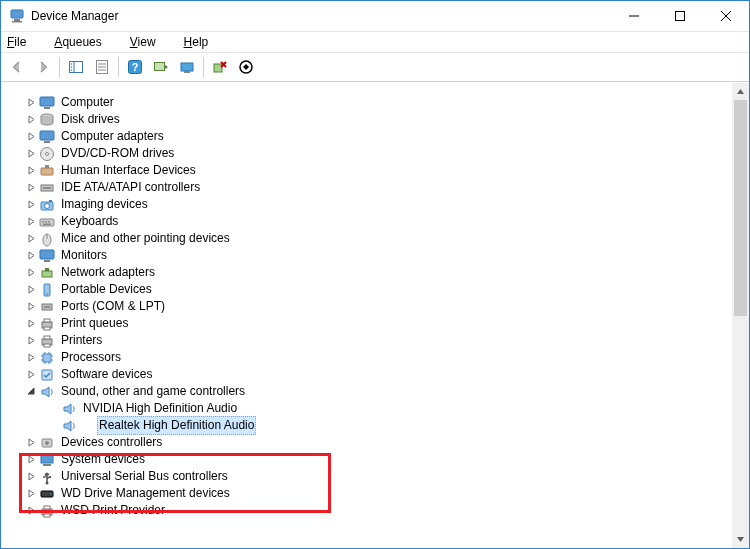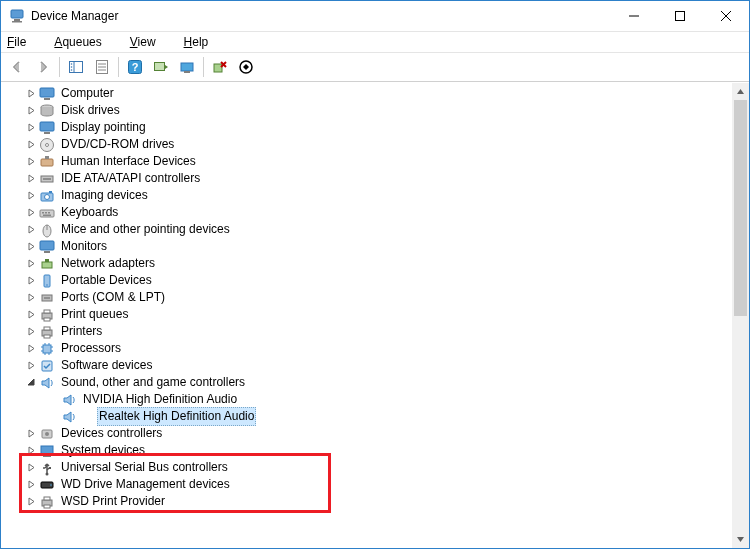--- a/index.html
+++ b/index.html
@@ -9,21 +9,21 @@
   .title-text{flex:0 0 auto;font-size:12px}
   .title-spacer{flex:1}
   .win-btn{width:46px;height:30px;display:flex;align-items:center;justify-content:center;font-family:inherit}
   .menubar{height:20px;display:flex;align-items:center;padding:0 6px;gap:28px;border-bottom:1px solid #e5e5e5}
   .menubar span{cursor:default}
   .menubar span u{text-decoration:underline}
   .toolbar{height:28px;display:flex;align-items:center;padding:0 4px;border-bottom:1px solid #d0d0d0;gap:2px}
   .tb-btn{width:22px;height:22px;display:flex;align-items:center;justify-content:center;border:1px solid transparent;border-radius:2px}
   .tb-sep{width:1px;height:20px;background:#d0d0d0;margin:0 2px}
   .content{flex:1;position:relative;overflow:hidden;border-top:1px solid #fff}
-  .tree{position:absolute;inset:0;right:17px;overflow:auto;padding:2px 0}
+  .tree{position:absolute;inset:0;right:17px;overflow:auto;padding:11px 0}
   .scrollbar{position:absolute;top:0;right:0;bottom:0;width:17px;background:#f0f0f0;display:flex;flex-direction:column}
   .sb-btn{height:17px;display:flex;align-items:center;justify-content:center;color:#606060}
   .sb-track{flex:1;position:relative}
   .sb-thumb{position:absolute;left:2px;right:2px;top:0;height:50%;background:#cdcdcd}
   .node{display:flex;align-items:center;height:17px;line-height:17px;white-space:nowrap}
   .chev{width:16px;height:16px;display:flex;align-items:center;justify-content:center;color:#6a6a6a;font-size:10px;cursor:pointer}
   .chev.open{color:#404040}
   .chev.none{visibility:hidden}
   .dev-icon{width:16px;height:16px;margin-right:4px;display:flex;align-items:center;justify-content:center}
   .lbl{padding:0 2px}
@@ -172,21 +172,21 @@
             <svg width="9" height="9" viewBox="0 0 9 9">
               <path d="M2 1l5 3.5L2 8z" fill="none" stroke="#6a6a6a"></path>
             </svg>
           </span>
           <span class="dev-icon">
             <svg width="16" height="16" viewBox="0 0 16 16">
               <rect x="1" y="2" width="14" height="9" rx="1" fill="#5b9bd5" stroke="#2e75b6"></rect>
               <rect x="5" y="12" width="6" height="2" fill="#7f7f7f"></rect>
             </svg>
           </span>
-          <span class="lbl">Display pointing</span>
+          <span class="lbl">Computer adapters</span>
         </div>
         <div class="node depth0">
           <span class="chev closed">
             <svg width="9" height="9" viewBox="0 0 9 9">
               <path d="M2 1l5 3.5L2 8z" fill="none" stroke="#6a6a6a"></path>
             </svg>
           </span>
           <span class="dev-icon">
             <svg width="16" height="16" viewBox="0 0 16 16">
               <circle cx="8" cy="8" r="6.5" fill="#e8e8e8" stroke="#888"></circle>

